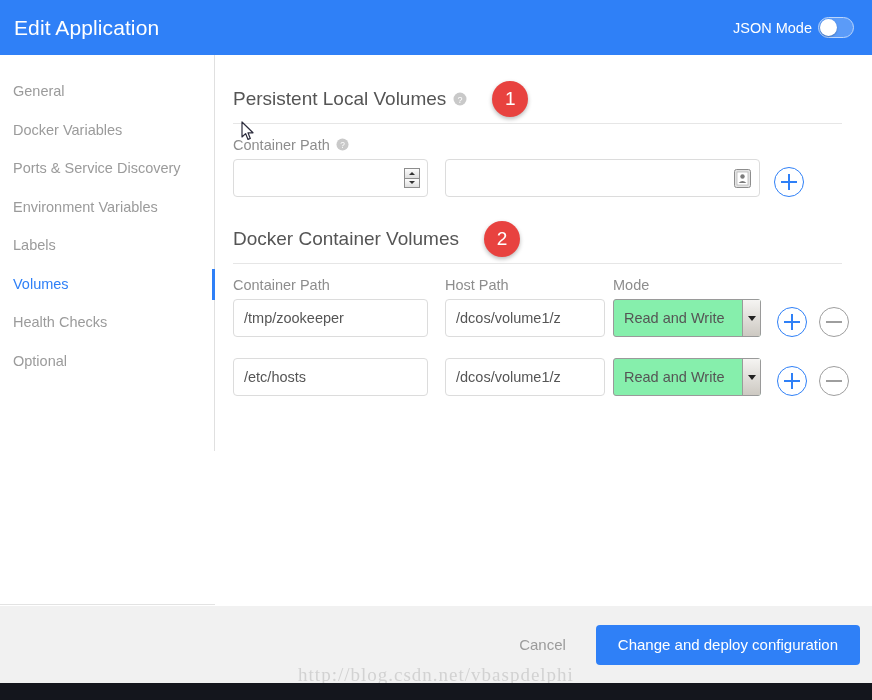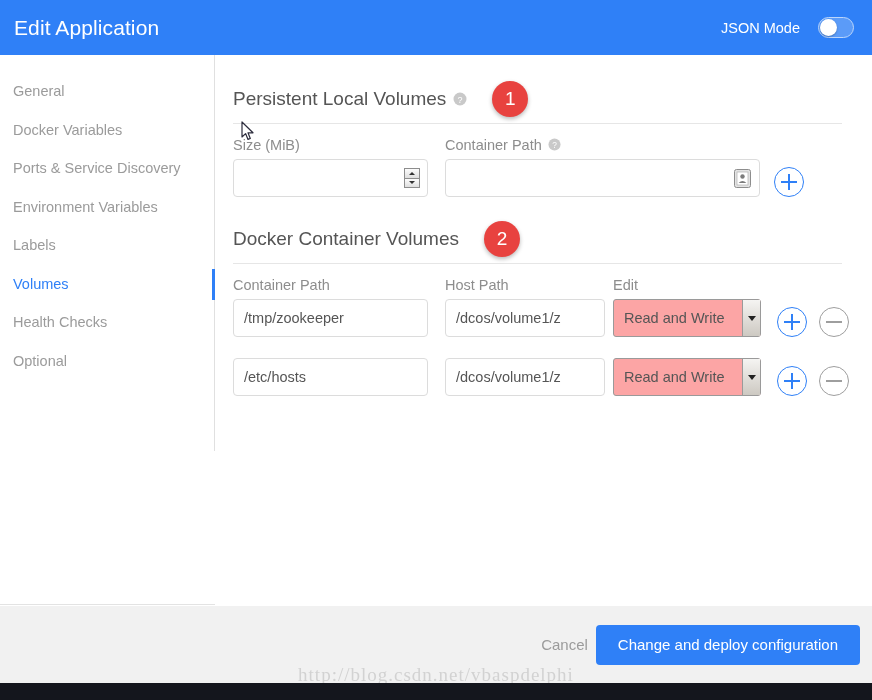--- a/index.html
+++ b/index.html
@@ -33,21 +33,21 @@
   }
   .header-title {
     color: #ffffff;
     font-size: 21px;
     font-weight: normal;
     letter-spacing: 0.1px;
   }
   .header-right {
     display: flex;
     align-items: center;
-    gap: 18px;
+    gap: 6px;
   }
   .json-mode-label {
     color: #ffffff;
     font-size: 14.5px;
   }
   .toggle {
     width: 36px;
     height: 21px;
     border-radius: 11px;
     background: #5b9bf8;
@@ -264,21 +264,21 @@
     width: 148px;
     height: 38px;
   }
   select.mode-select {
     -webkit-appearance: none;
     appearance: none;
     width: 148px;
     height: 38px;
     border: 1px solid #9a9a9a;
     border-radius: 3px;
-    background: #fca5a5;
+    background: #86efac;
     font-size: 14.5px;
     color: #555555;
     padding: 0 28px 0 10px;
     font-family: "Liberation Sans", sans-serif;
     outline: none;
     cursor: pointer;
   }
   .select-arrow {
     position: absolute;
     right: 1px; top: 1px;
@@ -335,21 +335,21 @@
   .footer {
     position: absolute;
     top: 606px; left: 0;
     width: 872px;
     height: 77px;
     background: #f1f1f1;
     display: flex;
     align-items: center;
     justify-content: flex-end;
     padding-right: 12px;
-    gap: 8px;
+    gap: 30px;
   }
   .cancel-btn {
     font-size: 15px;
     color: #9b9b9b;
     background: none;
     border: none;
     cursor: pointer;
     font-family: "Liberation Sans", sans-serif;
   }
   .deploy-btn {
@@ -437,23 +437,20 @@
             <svg width="14" height="14" viewBox="0 0 14 14">
               <circle cx="7" cy="7" r="6.5" fill="#c9c9c9"></circle>
               <text x="7" y="10.5" font-size="9" fill="#ffffff" text-anchor="middle" font-family="Liberation Sans, sans-serif">?</text>
             </svg>
           </span>
           <span class="badge">1</span>
         </div>
         <div class="hr"></div>
 
         <div class="field-labels">
-          <div class="col-a">
-            <span class="field-label">Size (MiB)</span>
-          </div>
           <div class="field-label">
             <span>Container Path</span>
             <span class="help-icon">
               <svg width="13" height="13" viewBox="0 0 14 14">
                 <circle cx="7" cy="7" r="6.5" fill="#c9c9c9"></circle>
                 <text x="7" y="10.5" font-size="9" fill="#ffffff" text-anchor="middle" font-family="Liberation Sans, sans-serif">?</text>
               </svg>
             </span>
           </div>
         </div>
@@ -497,21 +494,21 @@
         <div class="hr"></div>
 
         <div class="field-labels">
           <div class="col-a">
             <span class="field-label">Container Path</span>
           </div>
           <div class="col-b">
             <span class="field-label">Host Path</span>
           </div>
           <div class="col-c">
-            <span class="field-label">Edit</span>
+            <span class="field-label">Mode</span>
           </div>
         </div>
 
         <div class="row">
           <div class="col-a">
             <input class="txt-input" type="text" value="/tmp/zookeeper" style="">
           </div>
           <div class="col-b">
             <input class="txt-input narrow" type="text" value="/dcos/volume1/z" style="">
           </div>

